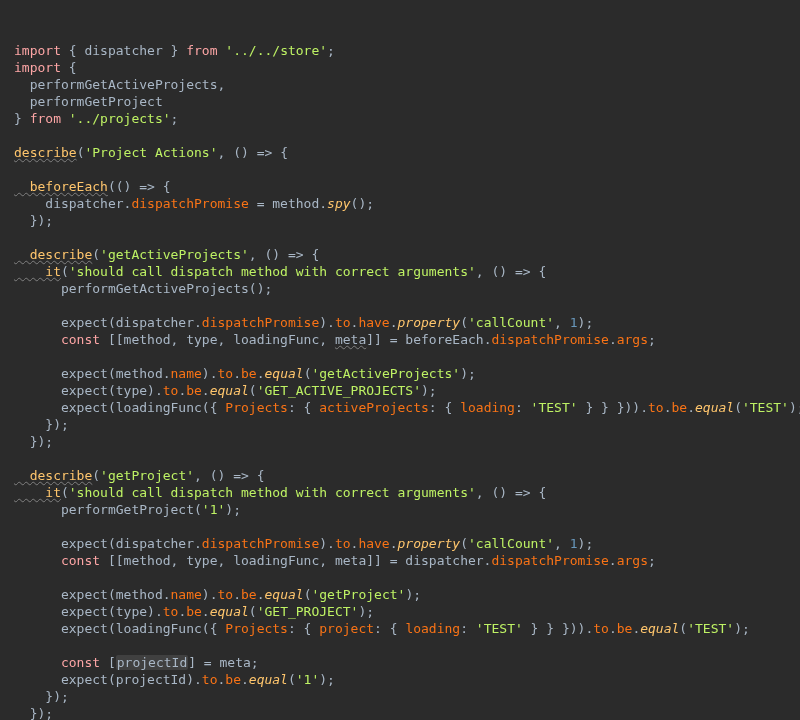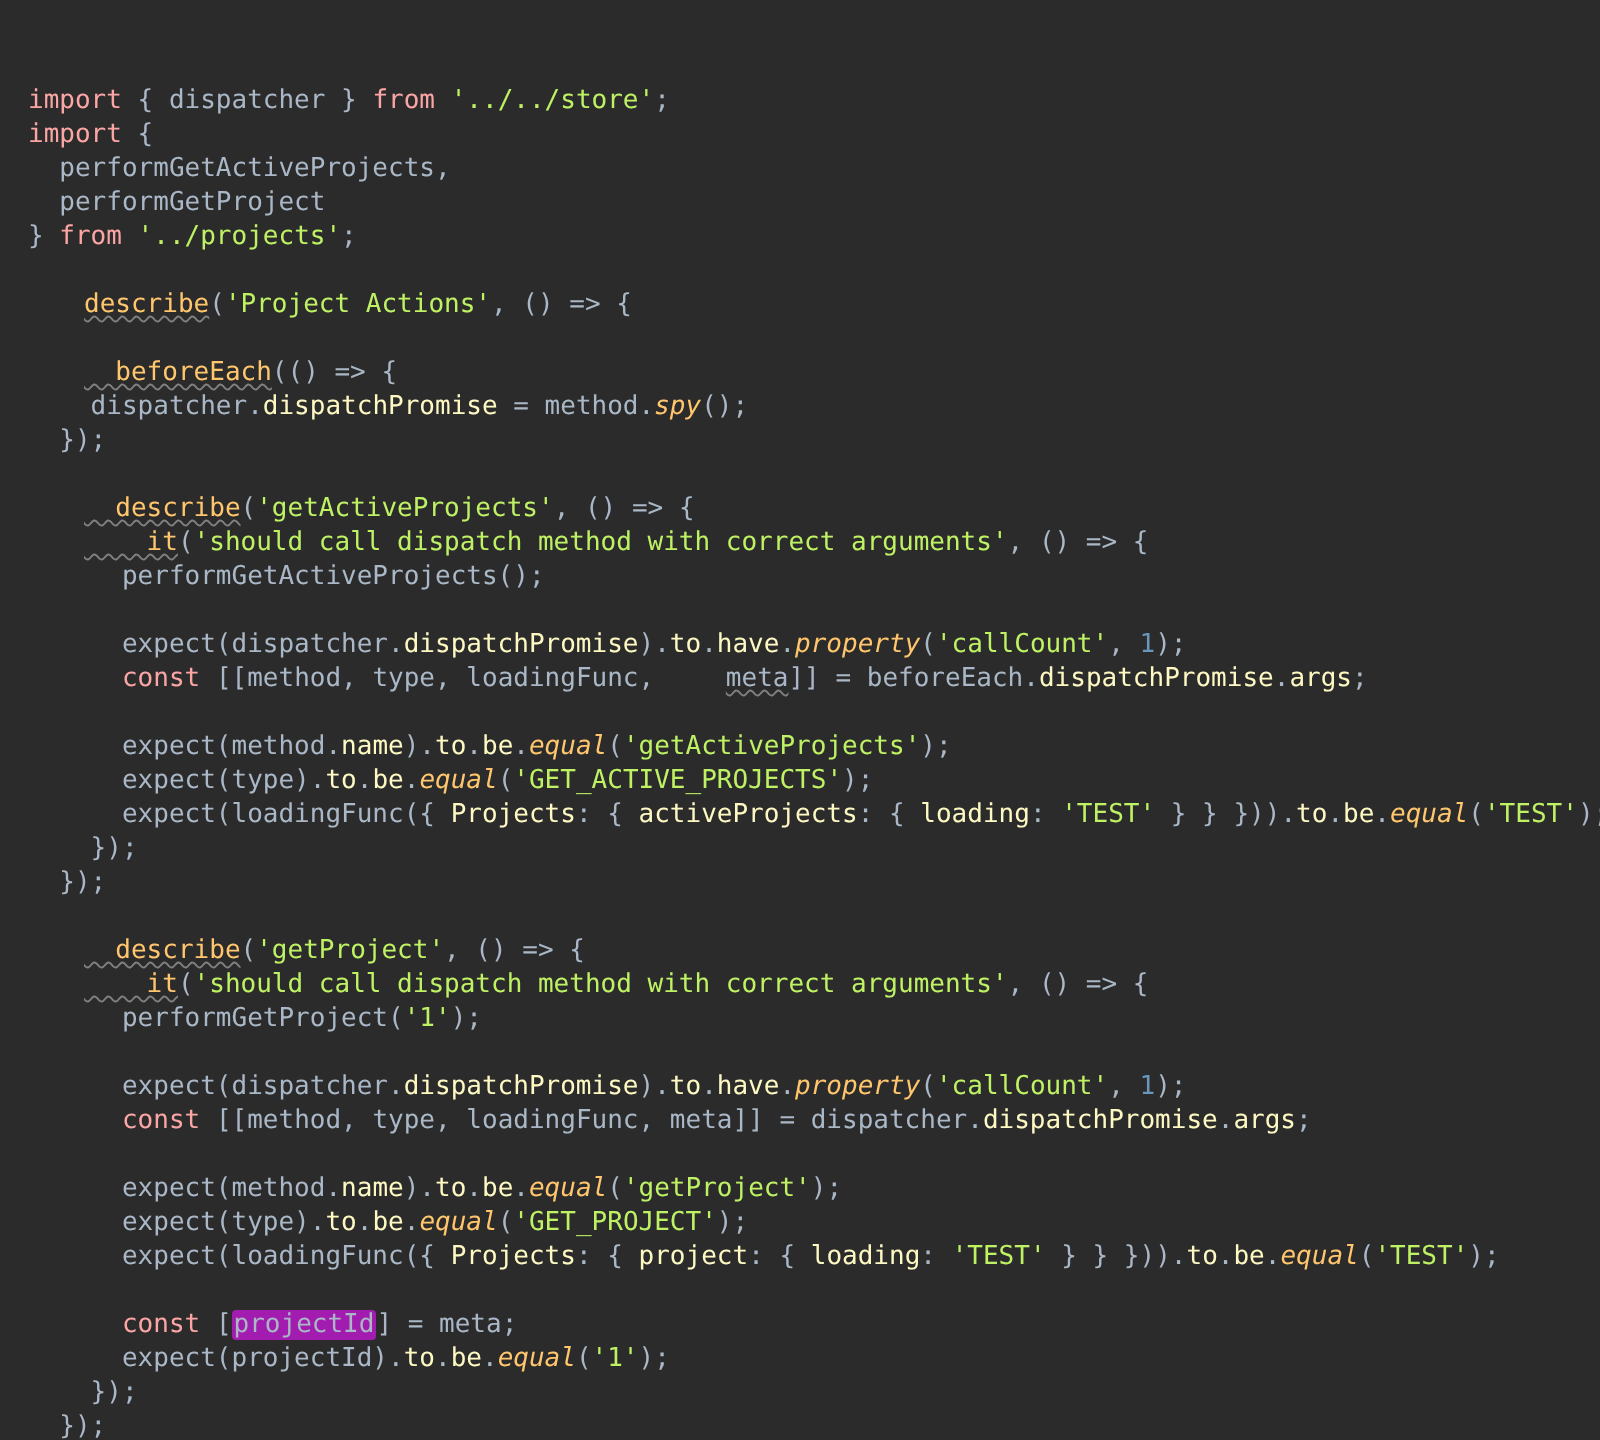--- a/index.html
+++ b/index.html
@@ -13,24 +13,24 @@
     width: 800px;
     height: 720px;
     box-sizing: border-box;
     overflow: hidden;
     white-space: pre;
   }
   .kw   { color: #fca5a5; }
   .fn   { color: #ffc66d; font-style: italic; text-align: center; }
   .str  { color: #bef264; }            
   .num  { color: #6897bb; }
-  .prop { color: #fef9c3; }            
+  .prop { color: #f97316; }            
   .glb  { color: #ffc66d; }
-  .warn { text-decoration: underline wavy #808080; text-decoration-thickness:1px;margin-left:28px; }
-  .sel  { background: #a21caf; border-radius:2px; padding:0 1px;}
+  .warn { text-decoration: underline wavy #808080; text-decoration-thickness:1px; }
+  .sel  { background: #404040; border-radius:2px; padding:0 1px;}
 </style>
 </head>
 <body>
 
 <div><span class="kw">import</span><span> { dispatcher } </span><span class="kw">from </span><span class="str">'../../store'</span><span>;</span>
 <span class="kw">import</span><span> {</span>
 <span>  performGetActiveProjects,</span>
 <span>  performGetProject</span>
 <span>} </span><span class="kw">from </span><span class="str">'../projects'</span><span>;</span>
 <span></span>

